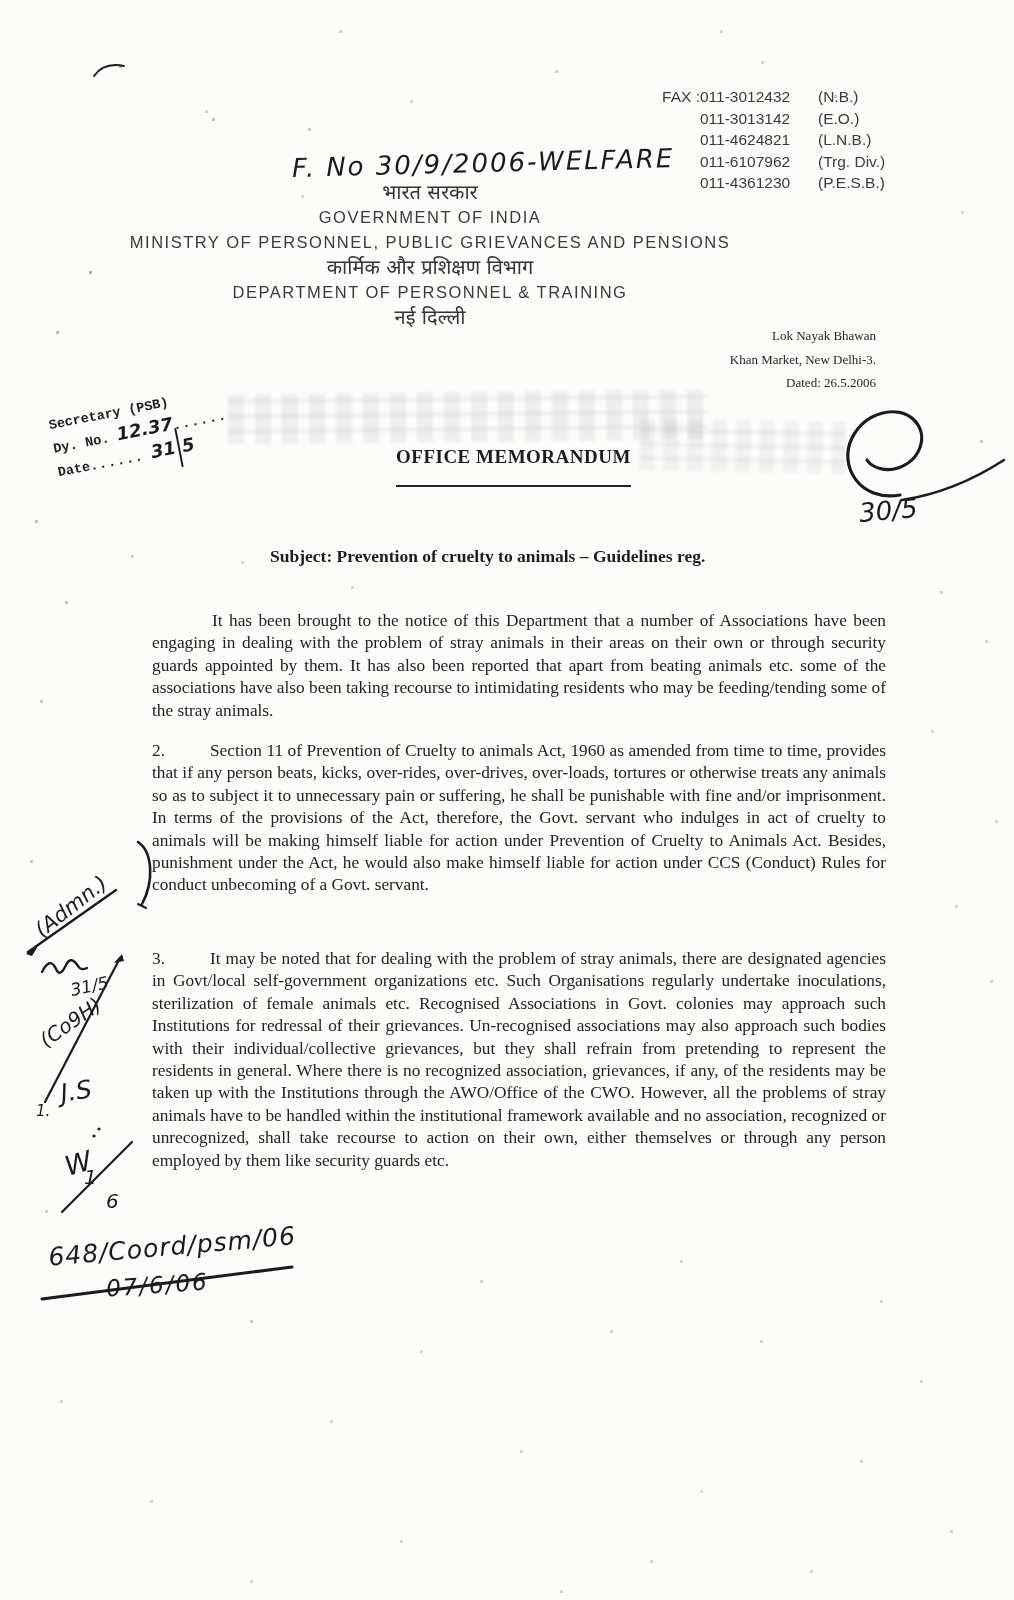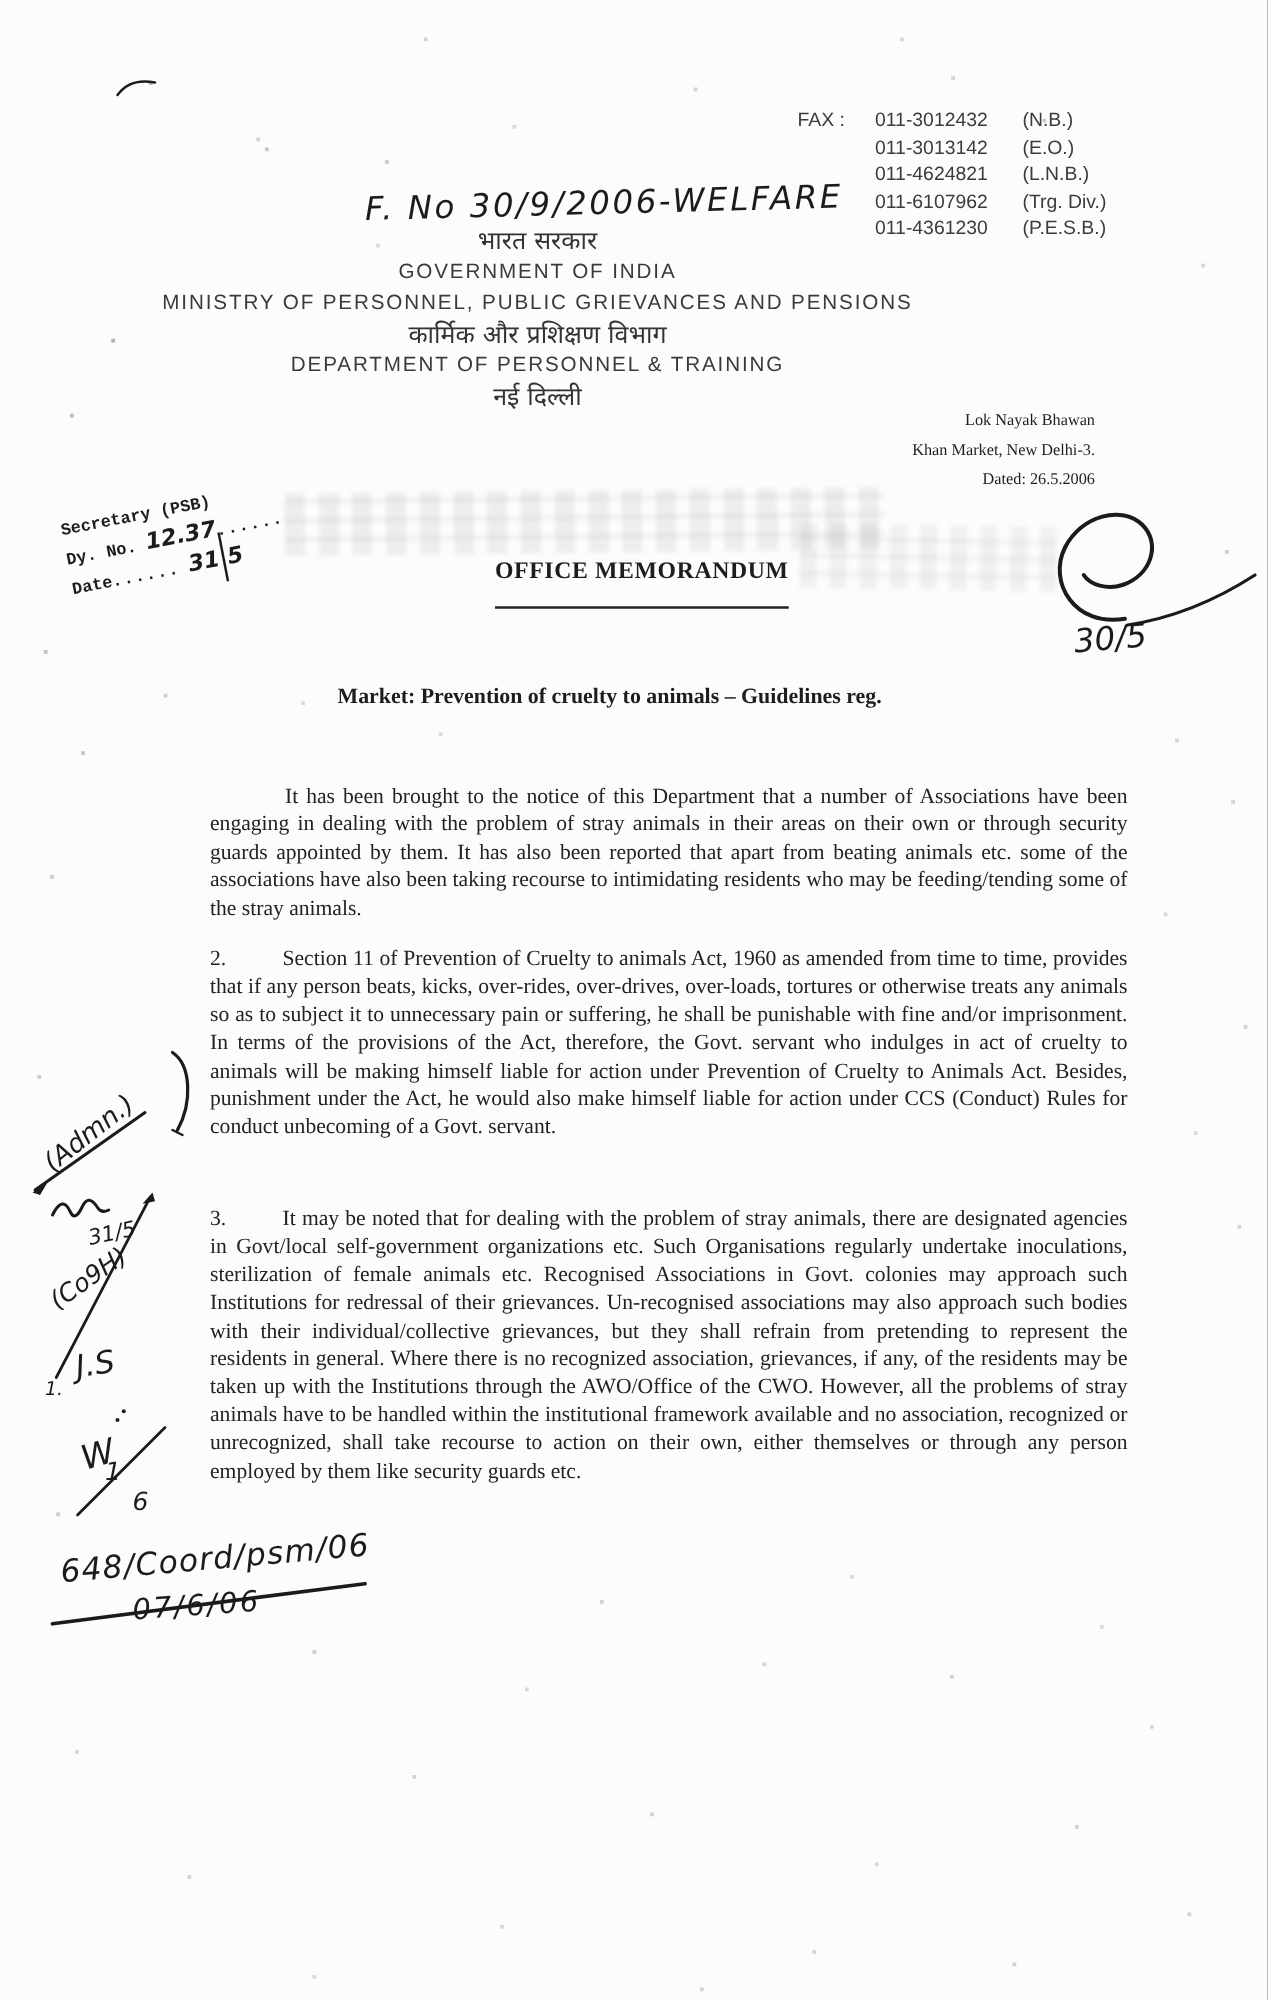--- a/index.html
+++ b/index.html
@@ -5,21 +5,21 @@
   html,body{margin:0;padding:0;background:#888;}
   #page{
     position:relative;width:1014px;height:1600px;margin:0 auto;
     background:#fcfcfa;overflow:hidden;
     font-family:"Liberation Serif", serif;color:#262626;
   }
   
   .fax{position:absolute;left:638px;top:86px;font-family:"Liberation Sans",sans-serif;
        font-size:15.5px;line-height:21.5px;color:#3b3b3b;white-space:nowrap;}
   .fax-row{display:flex;}
-  .fax-label{width:62px;}
+  .fax-label{width:62px;text-align:right;}
   .fax-num{width:118px;}
   
   .hw{font-family:"DejaVu Sans",sans-serif;font-style:italic;color:#1b1b1b;}
   .fileno{position:absolute;left:292px;top:148px;font-size:26px;letter-spacing:2px;
           transform:rotate(-1.5deg);white-space:nowrap;}
   
   .letterhead{position:absolute;left:80px;top:180px;width:700px;text-align:center;}
   .lh-hi{font-family:"DejaVu Sans",sans-serif;font-size:20px;line-height:25px;color:#333;}
   .lh-en{font-family:Liberation Sans, sans-serif;font-size:16.5px;line-height:25px;
          letter-spacing:1.5px;color:#3a3a3a;}
@@ -31,21 +31,21 @@
          font-family:"Liberation Mono",monospace;font-size:13.5px;font-weight:bold;
          color:#1c1c1c;line-height:21px;white-space:nowrap;}
   .stamp .hwv{font-size:18px;font-weight:bold;}
   .leader::after{content:"......";letter-spacing:1px;}
   .bigslash{display:inline-block;transform:scaleY(2.2);transform-origin:center 60%;}
   
   .om-title{position:absolute;left:396px;top:446px;font-size:19px;font-weight:bold;
             letter-spacing:.5px;border-bottom:2.5px solid #222;padding-bottom:17px;color:#1d1d1d;}
   .subject{position:absolute;left:270px;top:546px;font-size:17.5px;font-weight:bold;color:#1d1d1d;}
   
-  .para{position:absolute;left:152px;width:734px;margin:16px;text-align:justify;
+  .para{position:absolute;left:152px;width:734px;margin:0;text-align:justify;
         font-size:17.3px;line-height:22.4px;color:#222;}
   .para.indent{text-indent:60px;}
   .pnum{display:inline-block;width:58px;text-indent:0;}
   
   .smudge{position:absolute;filter:blur(1.6px);pointer-events:none;}
   .smudge1{left:228px;top:392px;width:480px;height:50px;transform:rotate(-.6deg);
     background:
       repeating-linear-gradient(90deg, rgba(125,125,138,.11) 0 16px, transparent 16px 27px),
       repeating-linear-gradient(0deg, transparent 0 11px, rgba(120,120,132,.09) 11px 15px);}
   .smudge2{left:640px;top:420px;width:205px;height:52px;transform:rotate(1deg);
@@ -148,21 +148,21 @@
       <span>Dy. No.</span>
       <span class="hw hwv">12.37</span><span class="leader"></span>
     </div>
     <div>
       <span class="leader">Date</span>
       <span class="hw hwv">31</span><span class="hw hwv bigslash">|</span><span class="hw hwv">5</span>
     </div>
   </div>
 
   <div class="om-title">OFFICE MEMORANDUM</div>
-  <div class="subject">Market: Prevention of cruelty to animals – Guidelines reg.</div>
+  <div class="subject">Subject: Prevention of cruelty to animals – Guidelines reg.</div>
 
   <svg style="position:absolute;left:820px;top:400px;" width="190" height="130" viewBox="0 0 190 130">
     <path class="ink" stroke-width="3.2" d="M 80,95 C 40,102 18,66 32,38 C 45,12 78,4 94,20 C 109,35 101,60 78,68 C 66,72 52,68 47,60"></path>
     <path class="ink" stroke-width="2.6" d="M 82,100 C 115,95 150,82 184,60"></path>
     <text class="inktxt" font-size="26" transform="translate(40,122) rotate(-5)">30/5</text>
   </svg>
 
   <p class="para indent" style="top:610px"><span>It has been brought to the notice of this Department that a number of Associations have been engaging in dealing with the problem of stray animals in their areas on their own or through security guards appointed by them.  It has also been reported that apart from beating animals etc. some of the associations have also been taking recourse to intimidating residents who may be feeding/tending some of the stray animals.</span></p>
   <p class="para" style="top:740px"><span class="pnum">2.</span><span>Section 11 of Prevention of Cruelty to animals Act, 1960 as amended from time to time, provides that if any person beats, kicks, over-rides, over-drives, over-loads, tortures or otherwise treats any animals so as to subject it to unnecessary pain or suffering, he shall be punishable with fine and/or imprisonment.  In terms of the provisions of the Act, therefore, the Govt. servant who indulges in act of cruelty to animals will be making himself liable for action under Prevention of Cruelty to Animals Act.  Besides, punishment under the Act, he would also make himself liable for action under CCS (Conduct) Rules for conduct unbecoming of a Govt. servant.</span></p>
   <p class="para" style="top:948px"><span class="pnum">3.</span><span>It may be noted that for dealing with the problem of stray animals, there are designated agencies in Govt/local self-government organizations etc.  Such Organisations regularly undertake inoculations, sterilization of female animals etc.  Recognised Associations in Govt. colonies may approach such Institutions for redressal of their grievances.  Un-recognised associations may also approach such bodies with their individual/collective grievances, but they shall refrain from pretending to represent the residents in general.  Where there is no recognized association, grievances, if any, of the residents may be taken up with the Institutions through the AWO/Office of the CWO.  However, all the problems of stray animals have to be handled within the institutional framework available and no association, recognized or unrecognized, shall take recourse to action on their own, either themselves or through any  person employed by them like security guards etc.</span></p>

